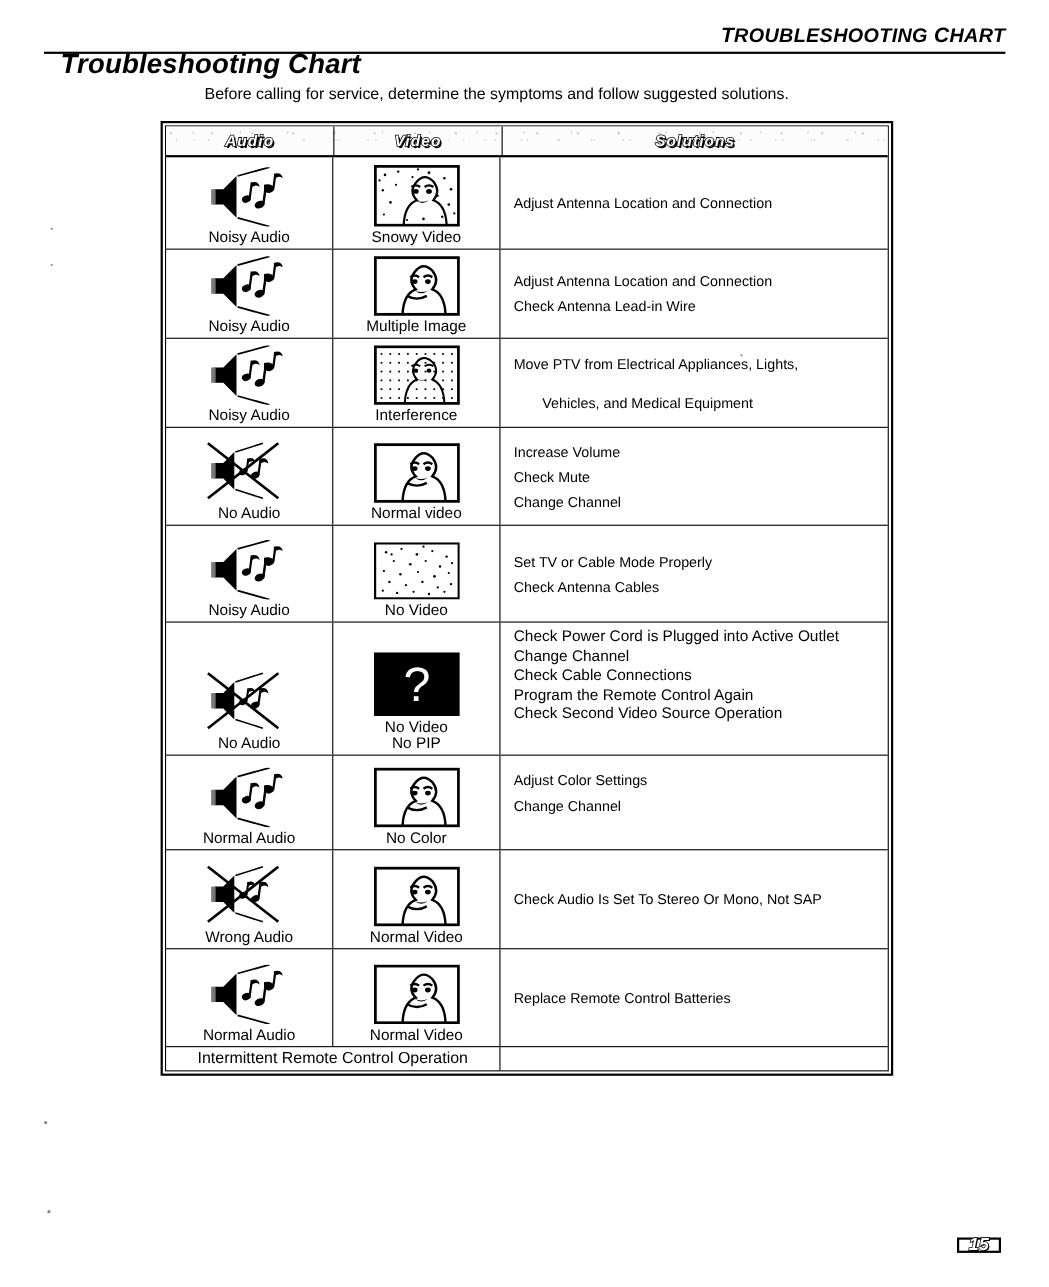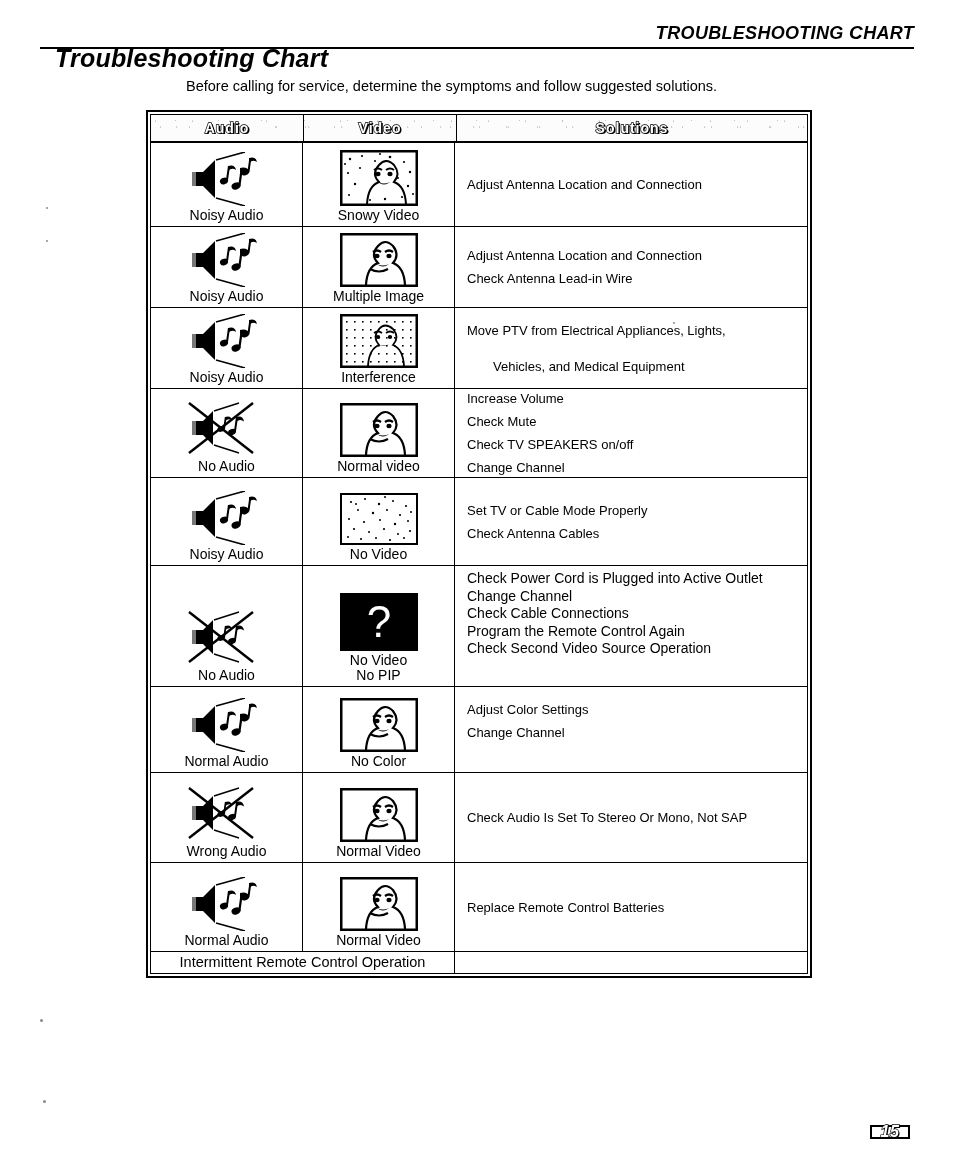--- a/index.html
+++ b/index.html
@@ -88,20 +88,21 @@
       radial-gradient(circle at 57% 22%, #c4c4c4 0.7px, transparent 0.9px),
       radial-gradient(circle at 78% 64%, #d0d0d0 0.7px, transparent 0.9px),
       #fcfcfc;
     background-size: 37px 21px, 29px 17px, 43px 25px, 33px 19px, auto;
   }
   .hdr-cell {
     display: flex;
     align-items: center;
     justify-content: center;
     font-weight: bold;
+    font-style: italic;
     font-size: 14px;
     letter-spacing: 1px;
     color: #ffffff;
     -webkit-text-stroke: 1.4px #000;
     paint-order: stroke fill;
     text-shadow: 1.6px 1.4px 0 #000;
   }
   .hdr-cell.c-audio { width: 152px; border-right: 1.5px solid #000; }
   .hdr-cell.c-video { width: 152px; border-right: 1.5px solid #000; }
   .hdr-cell.c-sol   { flex: 1; }
@@ -483,21 +484,20 @@
               <ellipse cx="49" cy="23" rx="2.6" ry="2.2"></ellipse>
               <path d="M37 31 q6 5 12 0 q-6 3 -12 0z"></path>
             </g>
           </svg>
         </span>
         <div class="icon-label">Normal video</div>
       </div>
       <div class="cell-sol sol-spaced">
         <div class="sol-line">Increase Volume</div>
         <div class="sol-line">Check Mute</div>
-        <div class="sol-line">Check TV SPEAKERS on/off</div>
         <div class="sol-line">Change Channel</div>
       </div>
     </div>
 
     <div class="data-row" style="height:87px;">
       <div class="cell-audio">
         <span>
           <svg class="svg-audio" width="88" height="54" viewBox="0 0 88 54">
             <path d="M12 20 L12 34 L20 34 L32 46 L32 8 L20 20 Z" fill="#000"></path>
             <rect x="9" y="20" width="4" height="14" fill="#777"></rect>

